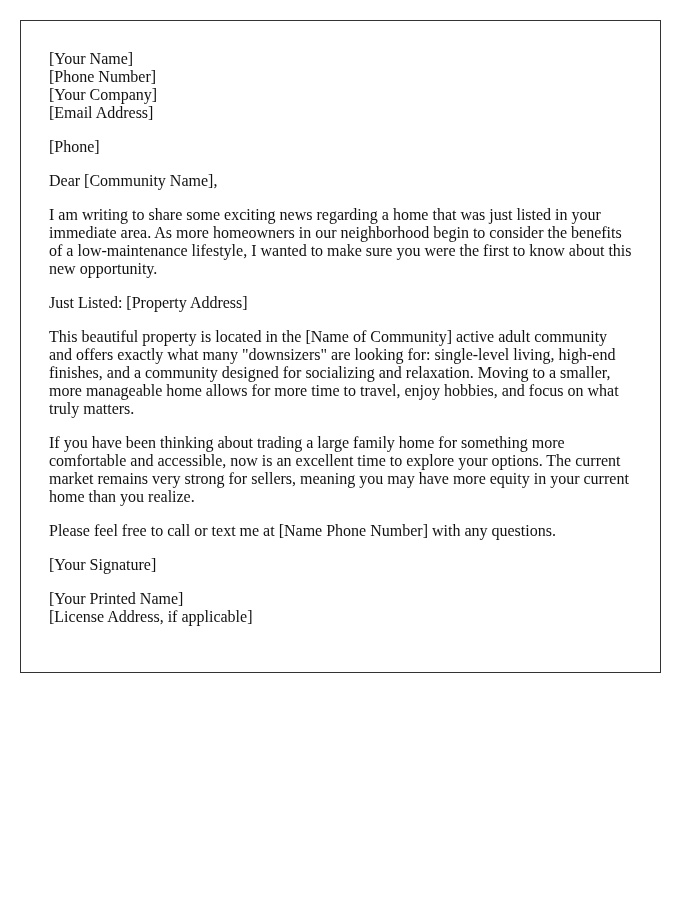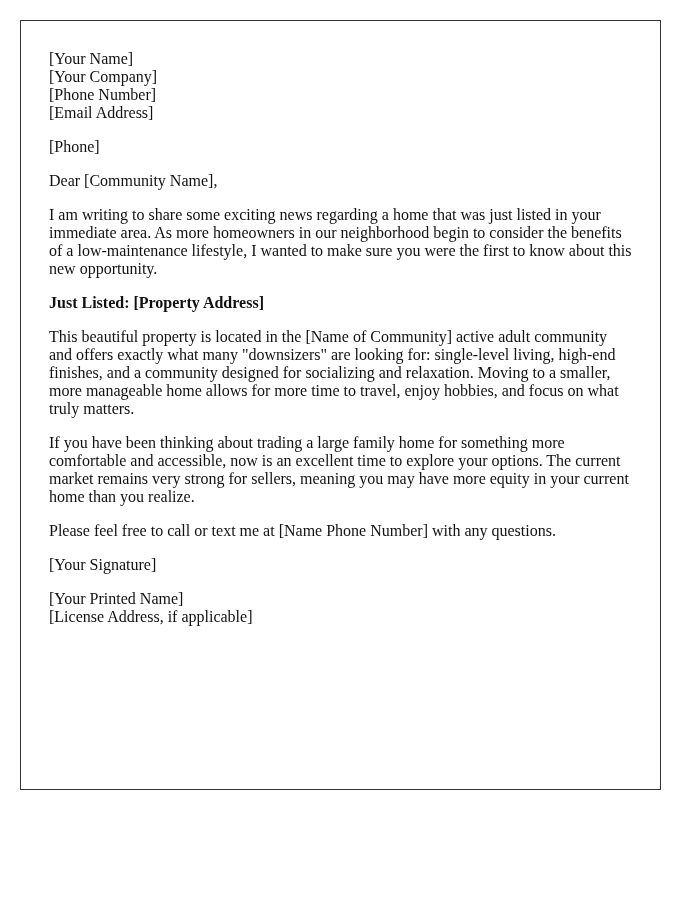--- a/index.html
+++ b/index.html
@@ -1,36 +1,36 @@
 <!DOCTYPE html>
 <html><head>
 <meta charset="utf-8">
 <style>
   html, body { margin: 0; padding: 0; background: #ffffff; }
   body { width: 700px; height: 900px; position: relative; font-family: "Liberation Serif", serif; color: #111; }
   .letter {
     position: absolute; left: 20px; top: 20px;
-    width: 641px; height: 770px; box-sizing: border-box;
+    width: 641px; height: 653px; box-sizing: border-box;
     border: 1px solid #333;
     padding: 29px 28px 20px 28px;
     font-size: 16px; line-height: 18px;
   }
   .block { margin: 0 0 16px 0; }
   .line { display: block; }
-  .bold { font-weight: bold; }
+  .bold { font-weight: normal; }
   p { margin: 0 0 16px 0; }
 </style>
 </head>
 <body>
 
 <div class="letter">
   <div class="block">
     <span class="line">[Your Name]</span>
+    <span class="line">[Phone Number]</span>
     <span class="line">[Your Company]</span>
-    <span class="line">[Phone Number]</span>
     <span class="line">[Email Address]</span>
   </div>
   <p>[Phone]</p>
   <p>Dear [Community Name],</p>
   <p>I am writing to share some exciting news regarding a home that was just listed in your immediate area. As more homeowners in our neighborhood begin to consider the benefits of a low-maintenance lifestyle, I wanted to make sure you were the first to know about this new opportunity.</p>
   <p class="bold">Just Listed: [Property Address]</p>
   <p>This beautiful property is located in the [Name of Community] active adult community and offers exactly what many "downsizers" are looking for: single-level living, high-end finishes, and a community designed for socializing and relaxation. Moving to a smaller, more manageable home allows for more time to travel, enjoy hobbies, and focus on what truly matters.</p>
   <p>If you have been thinking about trading a large family home for something more comfortable and accessible, now is an excellent time to explore your options. The current market remains very strong for sellers, meaning you may have more equity in your current home than you realize.</p>
   <p>Please feel free to call or text me at [Name Phone Number] with any questions.</p>
   <p>[Your Signature]</p>

